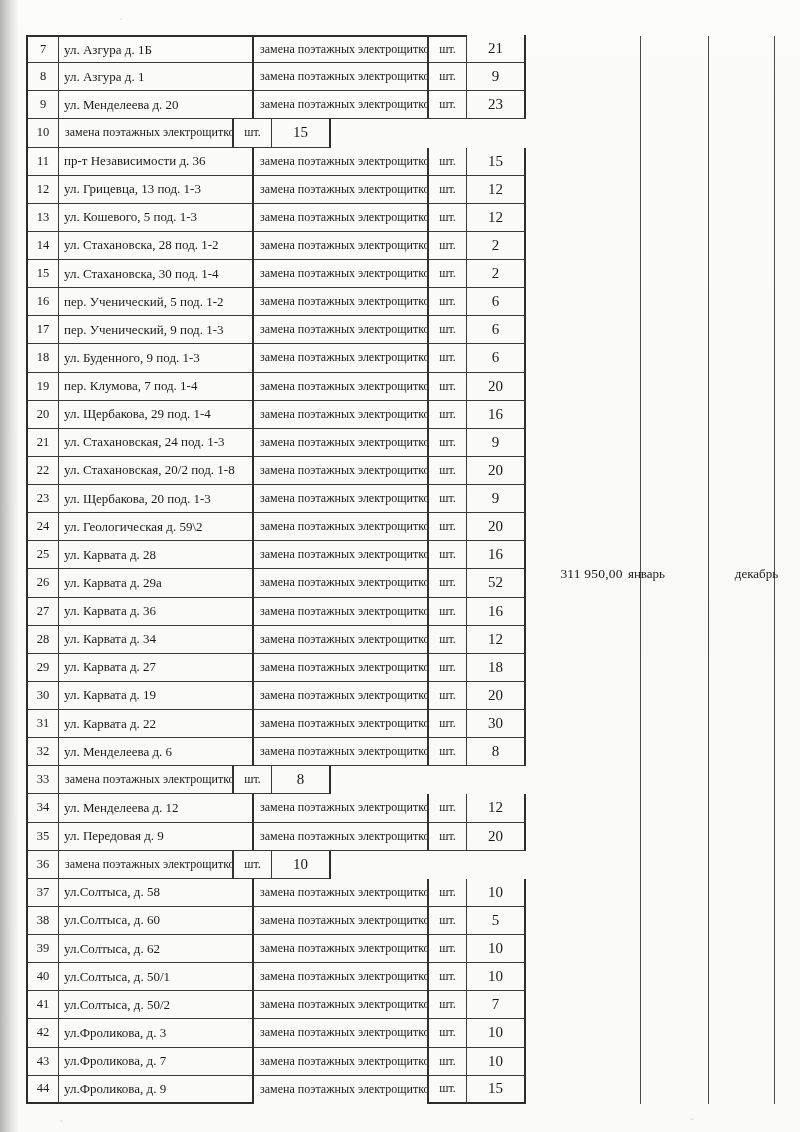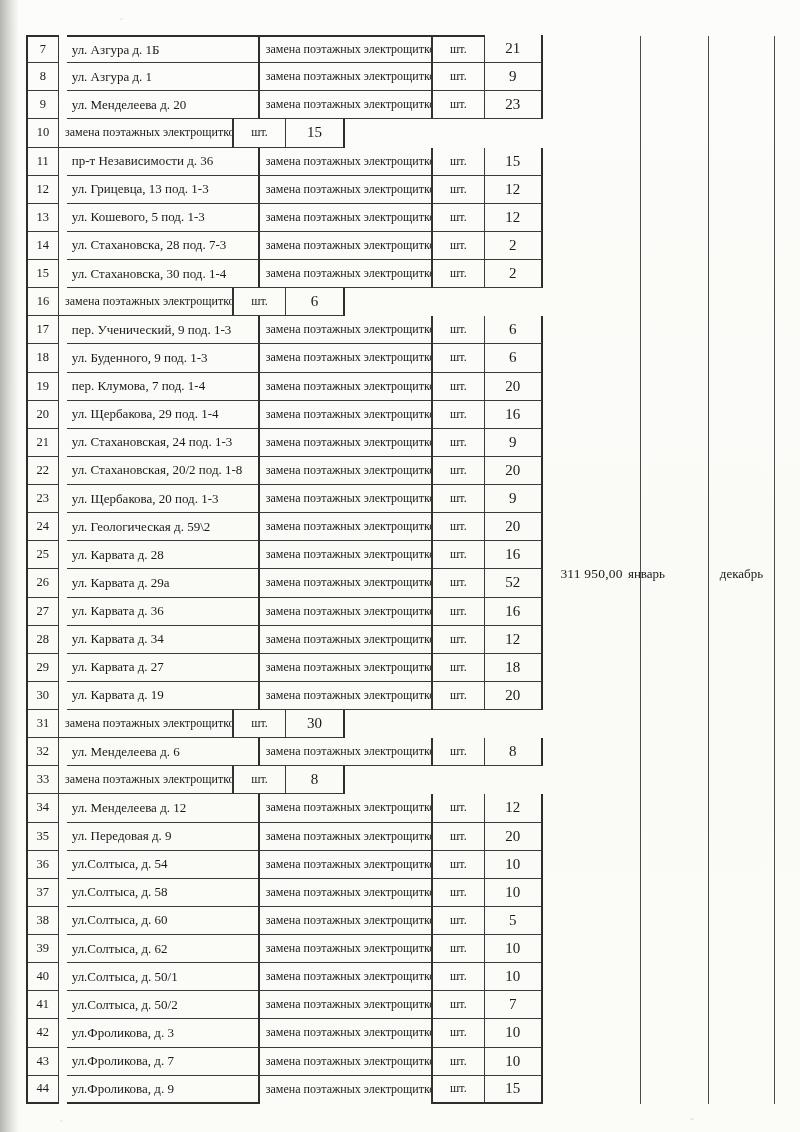--- a/index.html
+++ b/index.html
@@ -47,23 +47,23 @@
   .c {
     box-sizing: border-box;
     border-right: 1px solid #3a3a3a;
     border-bottom: 1px solid #3a3a3a;
     display: flex;
     align-items: center;
     overflow: hidden;
     white-space: nowrap;
   }
   .c-num  { width: 31px;  justify-content: center; font-size: 12.5px; }
-  .c-addr { width: 195px; padding-left: 5px; font-size: 13px; border-right: 2px solid #2d2d2d; margin-left: 8px; }
+  .c-addr { width: 195px; padding-left: 5px; font-size: 13px; border-right: 2px solid #2d2d2d; }
   .c-desc { width: 175px; padding-left: 6px; font-size: 12px; border-right: 2px solid #333333; }
-  .c-unit { width: 52px;  justify-content: center; font-size: 12px; }
+  .c-unit { width: 38px;  justify-content: center; font-size: 12px; }
   .c-qty  { width: 59px;  justify-content: center; font-size: 15px; border-right: 2px solid #2d2d2d; }
   
   .trow:first-child .c { border-top: 2px solid #2d2d2d; }
   .trow:first-child .c-qty { border-top: none; }
   
   .trow:last-child .c { border-bottom: 2px solid #2d2d2d; }
   .trow:last-child .c-desc { border-bottom: none; }
   
   .vline {
     position: absolute;
@@ -77,21 +77,21 @@
   .v3 { left: 774px; }
   .merged-text {
     position: absolute;
     top: 566px;
     text-align: center;
     font-size: 13px;
     line-height: 16px;
   }
   .amount { left: 543px; width: 97px; font-size: 13.5px; letter-spacing: 0.2px; }
   .mstart { left: 613px; width: 67px; }
-  .mend   { left: 709px; width: 65px; }
+  .mend   { left: 724px; width: 65px; }
   
   .speckle {
     position: absolute;
     border-radius: 50%;
     background: #d8d8d2;
     opacity: 0.5;
   }
 </style>
 </head>
 <body>
@@ -150,36 +150,37 @@
   <div class="trow">
     <div class="c c-num">13</div>
     <div class="c c-addr">ул. Кошевого, 5 под. 1-3</div>
     <div class="c c-desc">замена поэтажных электрощитков</div>
     <div class="c c-unit">шт.</div>
     <div class="c c-qty">12</div>
   </div>
 
   <div class="trow">
     <div class="c c-num">14</div>
-    <div class="c c-addr">ул. Стахановска, 28 под. 7-3</div>
+    <div class="c c-addr">ул. Стахановска, 28 под. 1-2</div>
     <div class="c c-desc">замена поэтажных электрощитков</div>
     <div class="c c-unit">шт.</div>
     <div class="c c-qty">2</div>
   </div>
 
   <div class="trow">
     <div class="c c-num">15</div>
     <div class="c c-addr">ул. Стахановска, 30 под. 1-4</div>
     <div class="c c-desc">замена поэтажных электрощитков</div>
     <div class="c c-unit">шт.</div>
     <div class="c c-qty">2</div>
   </div>
 
   <div class="trow">
     <div class="c c-num">16</div>
+    <div class="c c-addr">пер. Ученический, 5 под. 1-2</div>
     <div class="c c-desc">замена поэтажных электрощитков</div>
     <div class="c c-unit">шт.</div>
     <div class="c c-qty">6</div>
   </div>
 
   <div class="trow">
     <div class="c c-num">17</div>
     <div class="c c-addr">пер. Ученический, 9 под. 1-3</div>
     <div class="c c-desc">замена поэтажных электрощитков</div>
     <div class="c c-unit">шт.</div>
@@ -285,20 +286,21 @@
   <div class="trow">
     <div class="c c-num">30</div>
     <div class="c c-addr">ул. Карвата д. 19</div>
     <div class="c c-desc">замена поэтажных электрощитков</div>
     <div class="c c-unit">шт.</div>
     <div class="c c-qty">20</div>
   </div>
 
   <div class="trow">
     <div class="c c-num">31</div>
+    <div class="c c-addr">ул. Карвата д. 22</div>
     <div class="c c-desc">замена поэтажных электрощитков</div>
     <div class="c c-unit">шт.</div>
     <div class="c c-qty">30</div>
   </div>
 
   <div class="trow">
     <div class="c c-num">32</div>
     <div class="c c-addr">ул. Менделеева д. 6</div>
     <div class="c c-desc">замена поэтажных электрощитков</div>
     <div class="c c-unit">шт.</div>
@@ -323,21 +325,20 @@
   <div class="trow">
     <div class="c c-num">35</div>
     <div class="c c-addr">ул. Передовая д. 9</div>
     <div class="c c-desc">замена поэтажных электрощитков</div>
     <div class="c c-unit">шт.</div>
     <div class="c c-qty">20</div>
   </div>
 
   <div class="trow">
     <div class="c c-num">36</div>
-    <div class="c c-addr">ул.Солтыса, д. 54</div>
     <div class="c c-desc">замена поэтажных электрощитков</div>
     <div class="c c-unit">шт.</div>
     <div class="c c-qty">10</div>
   </div>
 
   <div class="trow">
     <div class="c c-num">37</div>
     <div class="c c-addr">ул.Солтыса, д. 58</div>
     <div class="c c-desc">замена поэтажных электрощитков</div>
     <div class="c c-unit">шт.</div>

